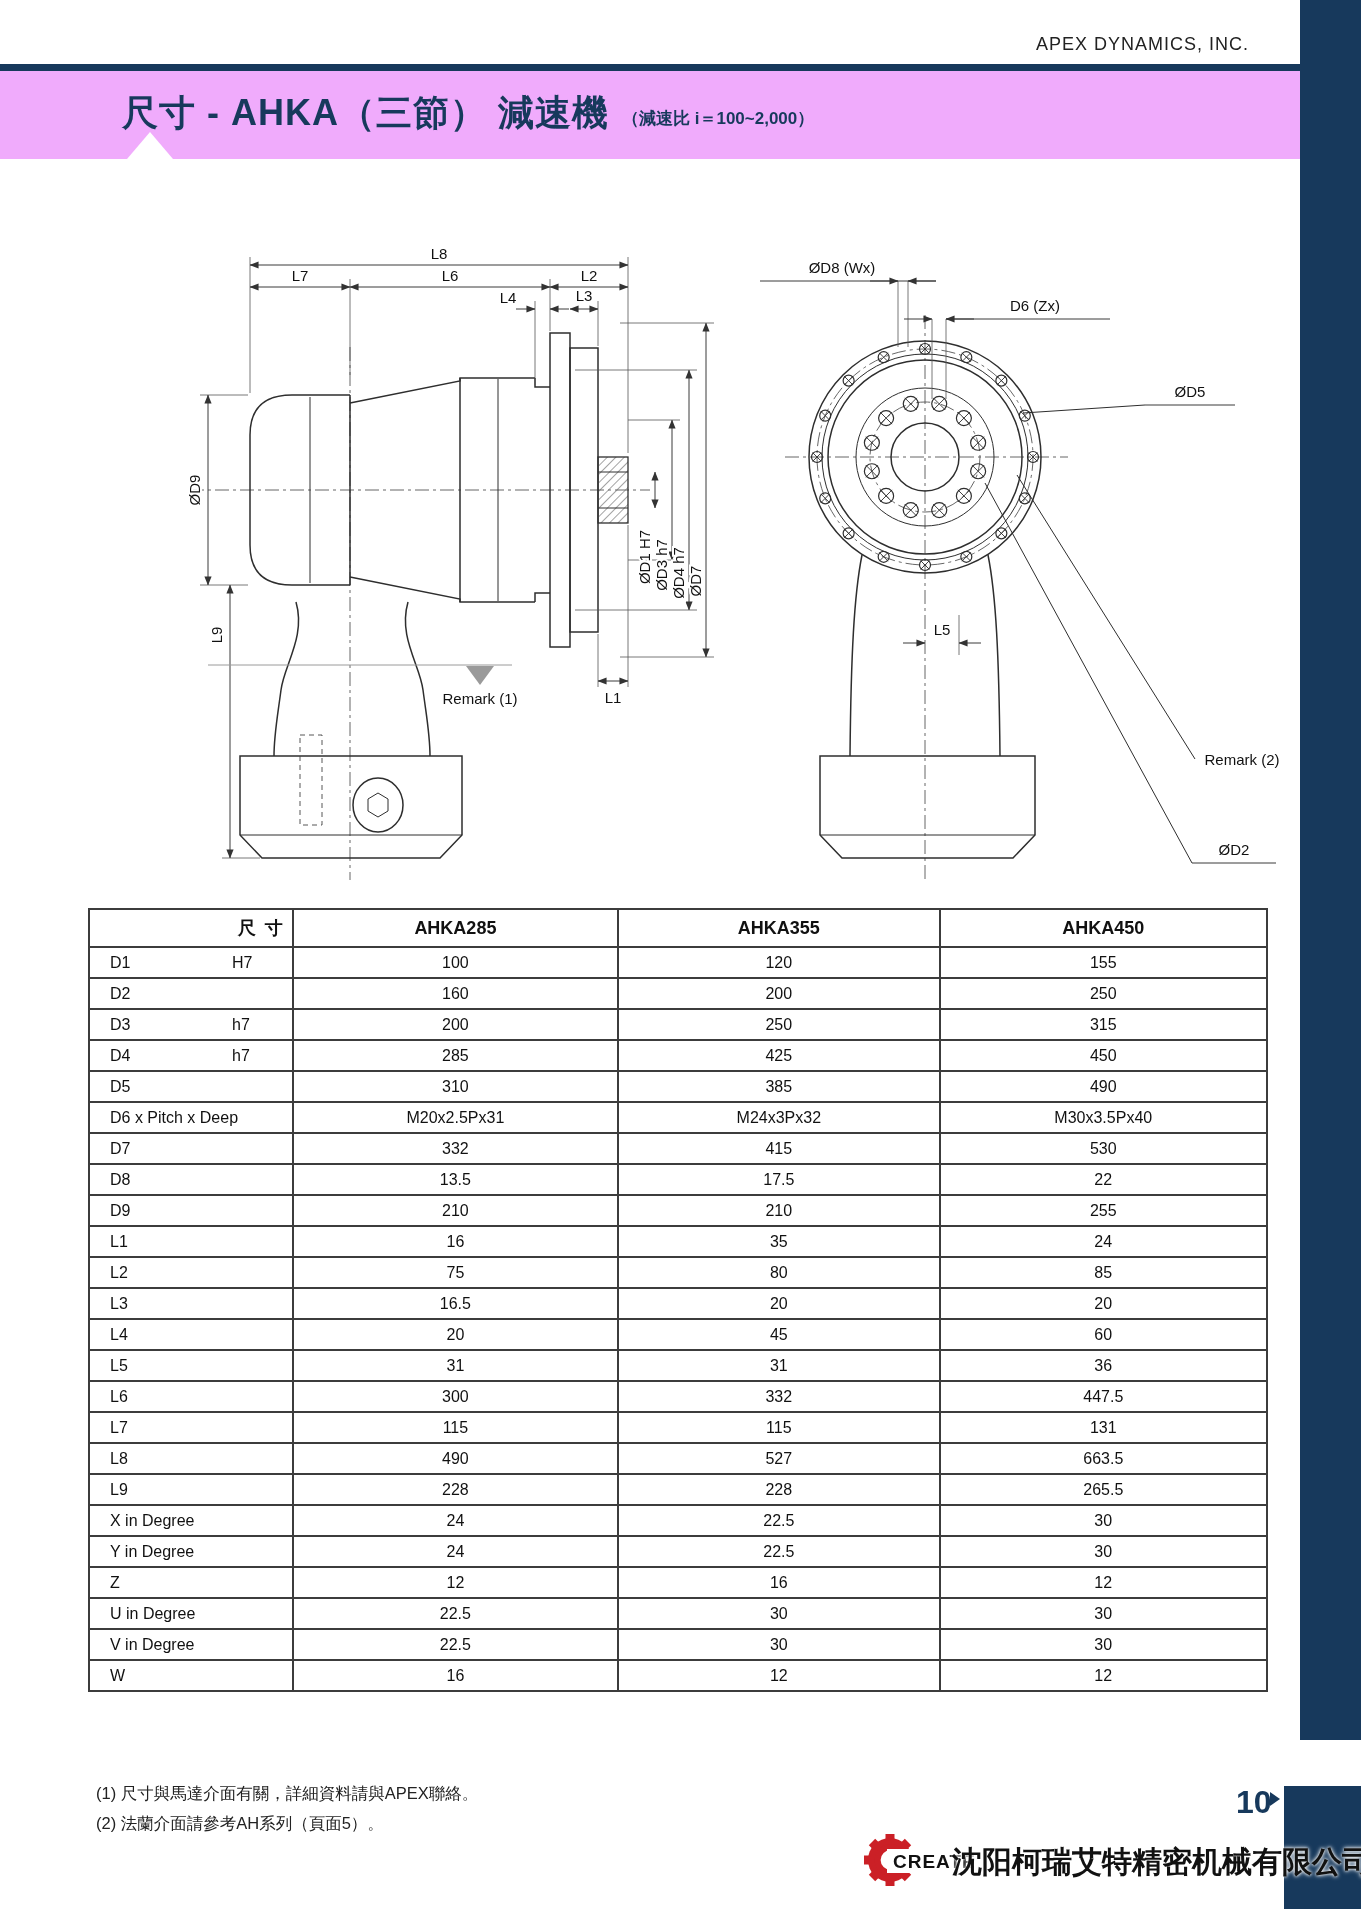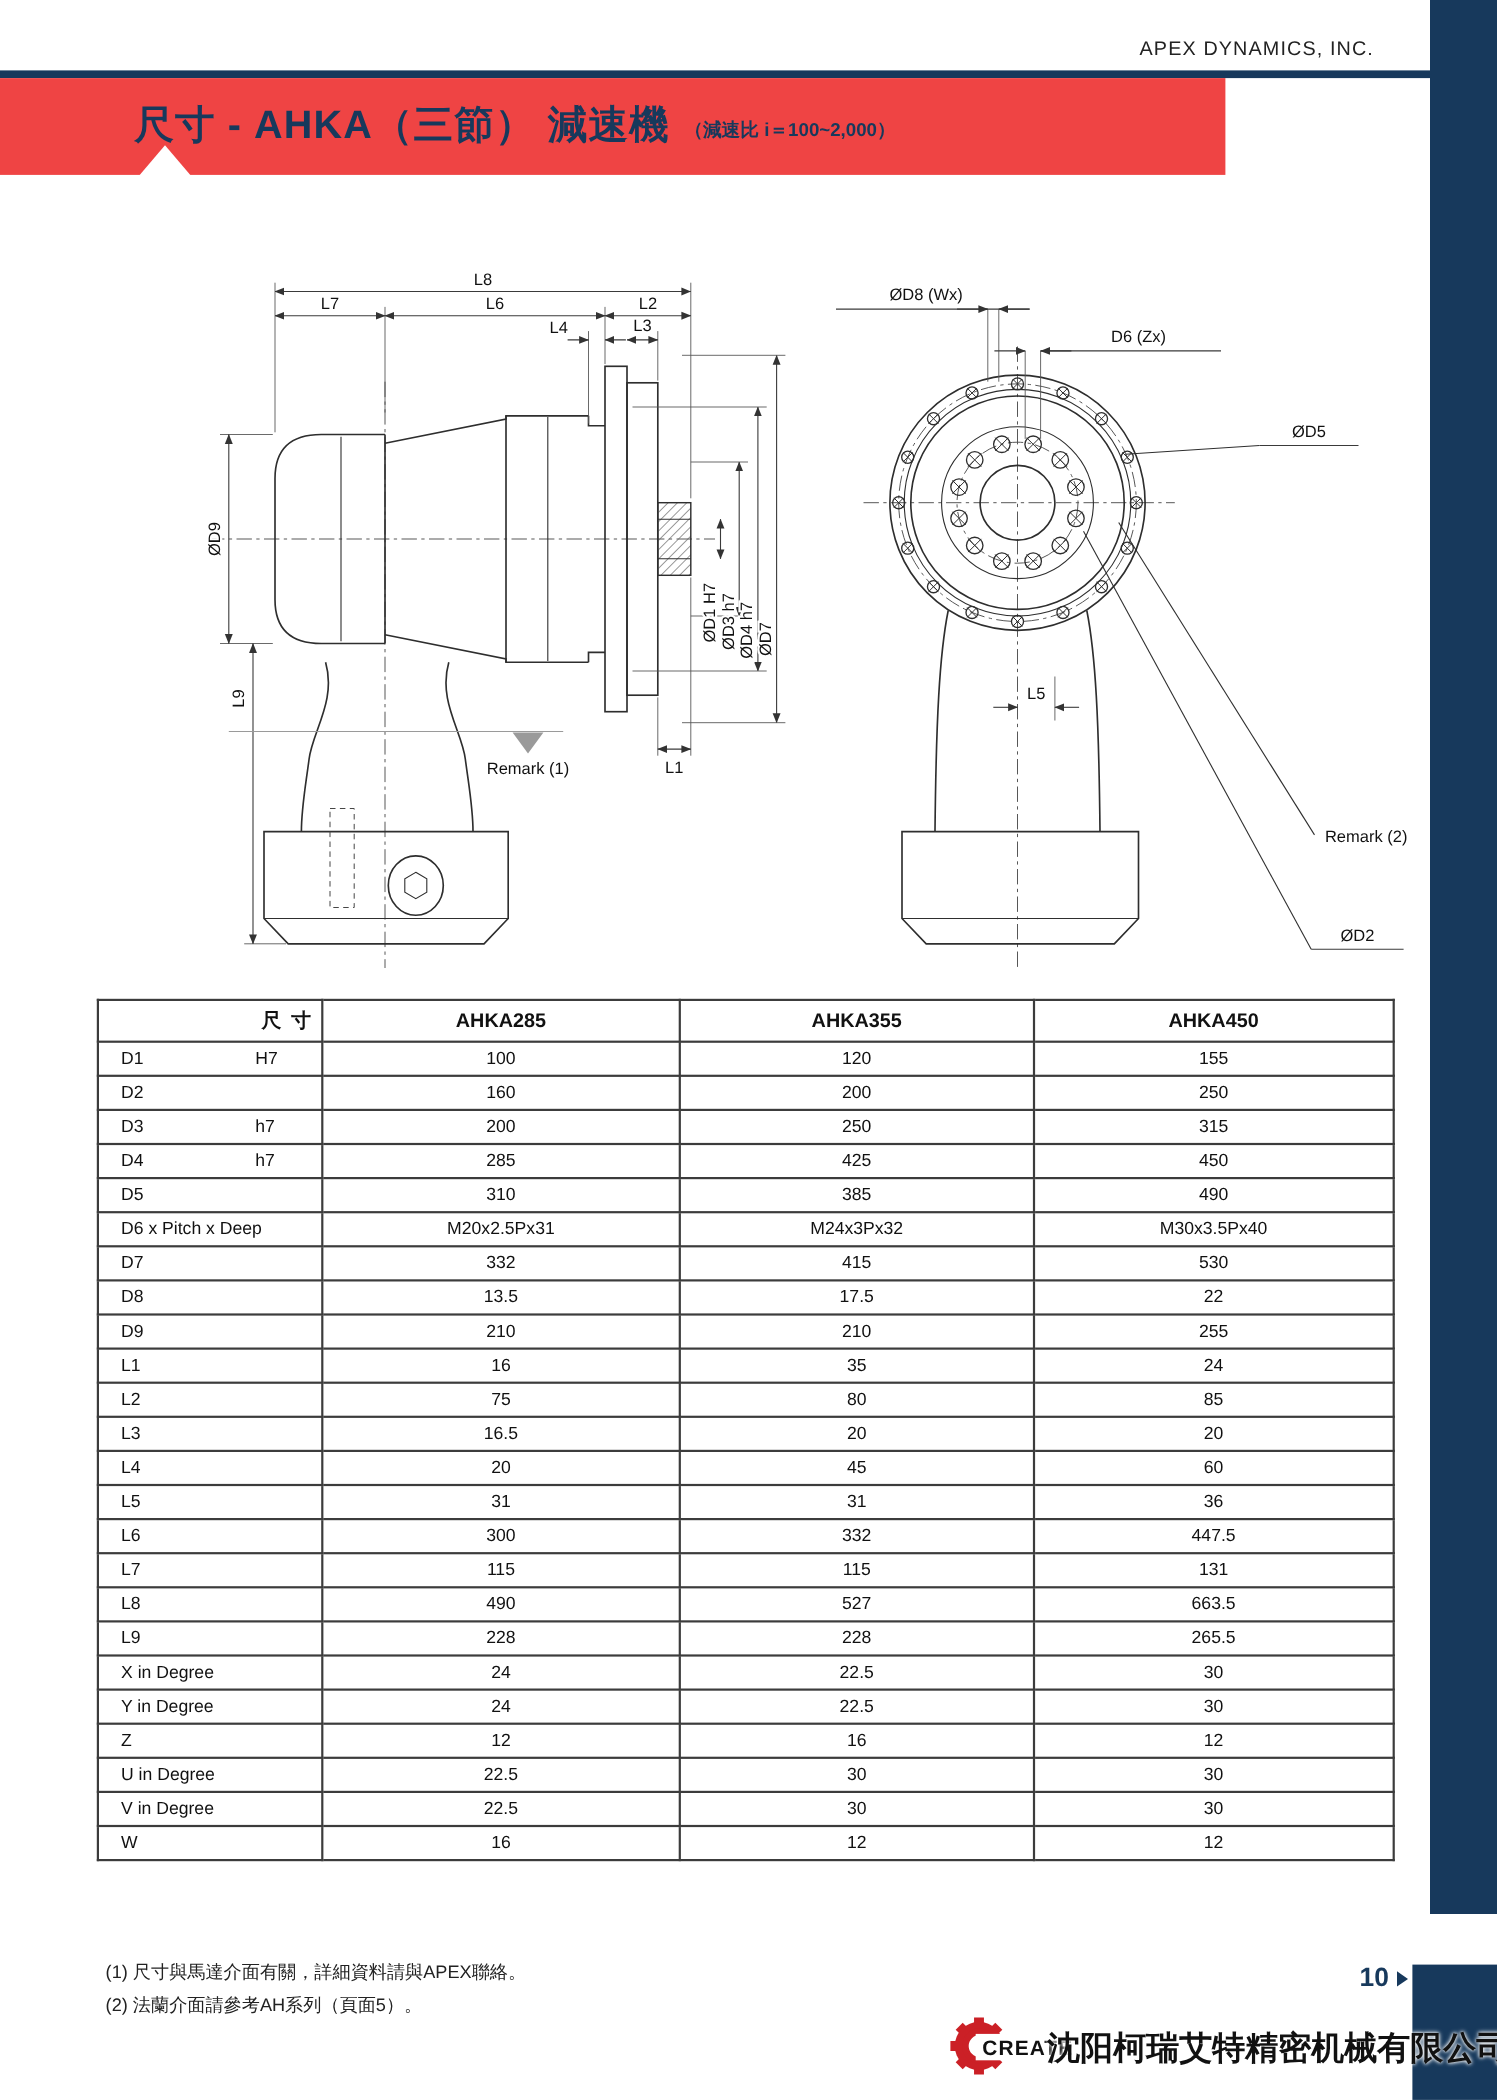--- a/index.html
+++ b/index.html
@@ -3,21 +3,21 @@
 <meta charset="utf-8">
 <style>
   html,body{margin:0;padding:0;}
   body{width:1361px;height:1909px;position:relative;background:#ffffff;overflow:hidden;
        font-family:"Liberation Sans", sans-serif;color:#1a1a1a;}
   .abs{position:absolute;}
 
   
   #brand{top:34px;right:112px;font-size:18px;letter-spacing:1px;color:#222;}
   #navy-rule{top:64px;left:0;width:1300px;height:7px;background:#17395C;}
-  #title-band{top:71px;left:0;width:1114px;height:88px;background:#ef4444;}
+  #title-band{top:71px;left:0;width:1300px;height:88px;background:#f0abfc;}
   #page-title{position:absolute;left:122px;top:18px;font-size:36px;font-weight:bold;color:#17395C;letter-spacing:1px;}
   #subtitle{position:absolute;left:622px;top:36px;font-size:17px;font-weight:bold;color:#17395C;}
   #band-notch{top:159px;left:127px;width:0;height:0;border-left:23px solid transparent;
       border-right:23px solid transparent;border-bottom:27px solid #ffffff;transform:translateY(-27px);}
   #sidebar{top:0;left:1300px;width:61px;height:1740px;background:#17395C;}
 
   
   #drawing{top:232px;left:0;}
   .ln{stroke:#2e2e2e;stroke-width:1.5;fill:none;}
   .thin{stroke:#2e2e2e;stroke-width:1;fill:none;}
@@ -35,21 +35,21 @@
   #dims-table th{height:36px;font-size:18px;font-weight:bold;}
   #dims-table td{height:29px;}
   #dims-table th.first{letter-spacing:9px;text-align:right;}
   #dims-table td.c-name{text-align:left;position:relative;padding-left:20px;border-radius:13px;}
   #dims-table td.c-name .tol{position:absolute;left:142px;text-align:center;}
 
   
   #footnotes{left:96px;top:1730px;font-size:16.5px;line-height:30px;color:#222;margin-top:48px;}
 
   
-  #page-num{left:1236px;top:1784px;font-size:24px;font-weight:bold;color:#17395C;}
+  #page-num{left:1236px;top:1784px;font-size:32px;font-weight:bold;color:#17395C;}
   #page-arrow{left:1270px;top:1792px;width:0;height:0;border-top:7px solid transparent;
       border-bottom:7px solid transparent;border-left:10px solid #17395C;}
   #footer-block{left:1284px;top:1786px;width:77px;height:123px;background:#17395C;}
   #logo{left:860px;top:1830px;}
   #company{left:952px;top:1842px;font-size:30px;font-weight:bold;color:#111;z-index:5;
       text-shadow:0 0 3px #fff,0 0 5px #fff;white-space:nowrap;}
 </style>
 </head>
 <body>
 

